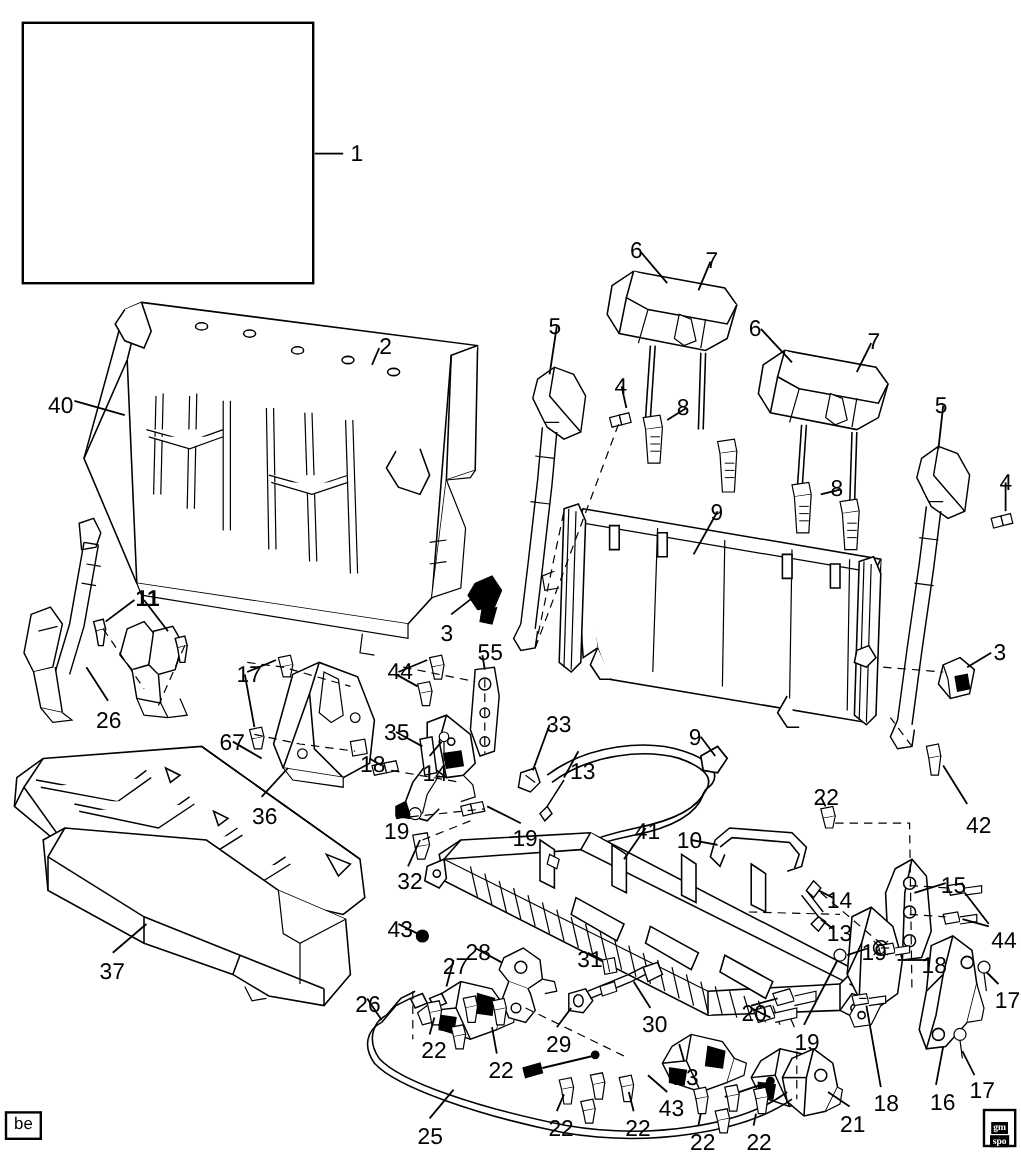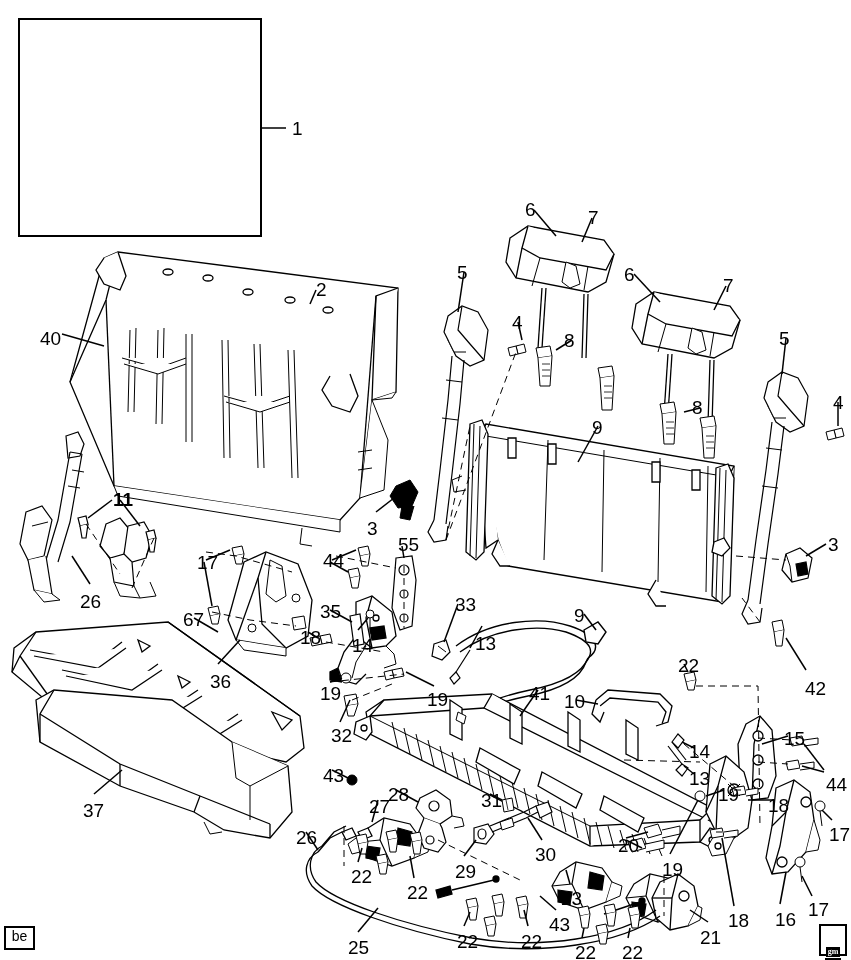--- a/index.html
+++ b/index.html
@@ -11,21 +11,21 @@
                white-space:nowrap;font-family:"Liberation Sans",sans-serif;}
   #inset-frame{position:absolute;left:18px;top:18px;width:244px;height:219px;
                border:2px solid #000;background:#fff;box-sizing:border-box;}
   .callout{position:absolute;font-size:19px;line-height:19px;font-family:"Liberation Sans",sans-serif;
            white-space:nowrap;-webkit-user-select:none;user-select:none;}
   #be-box{position:absolute;left:4px;top:926px;width:31px;height:24px;border:2px solid #000;
           box-sizing:border-box;display:flex;align-items:flex-start;justify-content:center;
           font-size:14px;background:#fff;}
   #gm-logo{position:absolute;left:819px;top:924px;width:28px;height:32px;border:2px solid #000;
            box-sizing:border-box;background:#fff;display:flex;flex-direction:column;
-           align-items:center;justify-content:flex-start;padding-top:20px;}
+           align-items:center;justify-content:flex-start;padding-top:8px;}
   #gm-logo .oval{width:20px;height:7px;border-radius:50%;background:#000;}
   #gm-logo .gm-txt{font-size:8px;font-weight:bold;line-height:8px;background:#000;color:#fff;
                    padding:1px 2px;margin-top:1px;text-align:center;font-family:"Liberation Serif",serif;}
   svg.art{position:absolute;left:0;top:0;width:851px;height:960px;overflow:visible;}
   .ln{stroke:#000;fill:none;}
   .w1{stroke-width:1;}
   .w15{stroke-width:1.5;}
   .dash{stroke-dasharray:7 5;}
 </style>
 </head>

